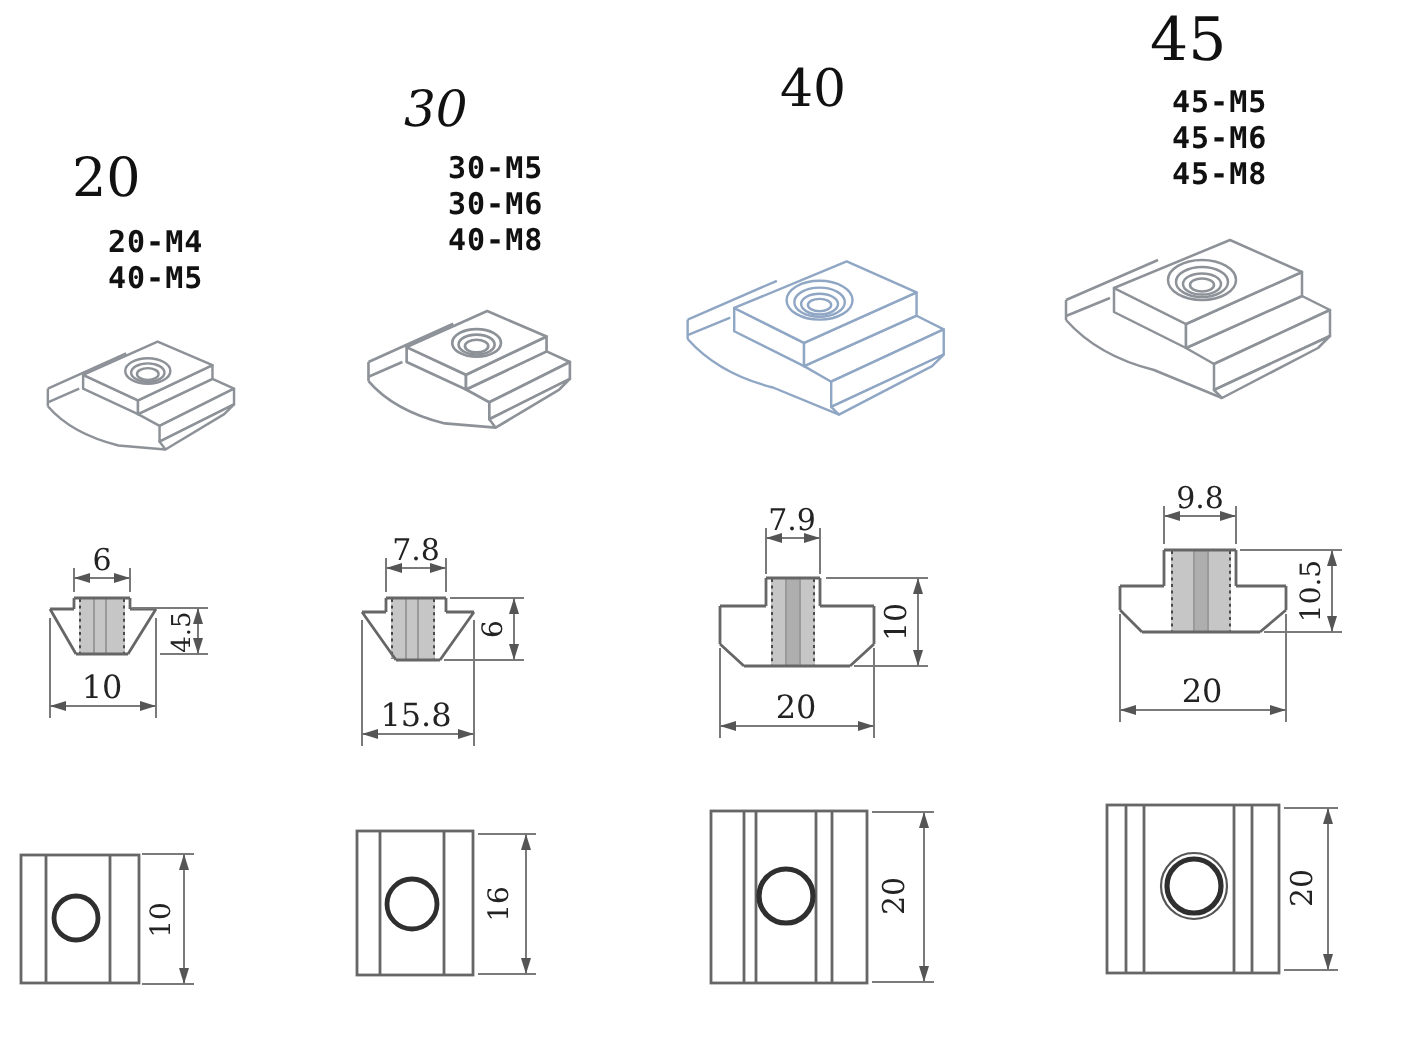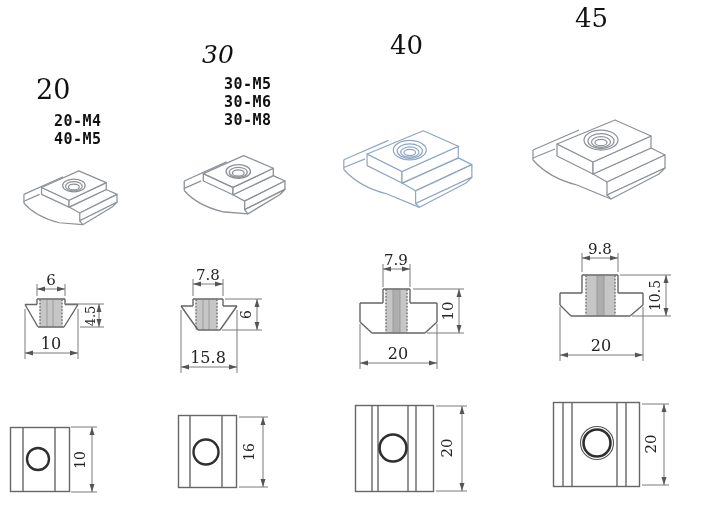--- a/index.html
+++ b/index.html
@@ -21,30 +21,35 @@
   .hd{stroke:#4a4a4a;stroke-width:1;stroke-dasharray:1.5 1.8;}
 </style>
 </head>
 <body>
 
 <div id="canvas">
 
   <div class="size-label" style="left:36px;top:74px;font-size:27px;">20</div>
   <div class="size-label" style="left:202px;top:40px;font-size:25px;font-style:italic;">30</div>
   <div class="size-label" style="left:390px;top:30px;font-size:26px;">40</div>
-  <div class="size-label" style="left:575px;top:3px;font-size:26px;">45</div>
+  <div class="size-label" style="left:575px;top:3px;font-size:30px;">45</div>
 
   <div class="variants" style="left:54px;top:112px;text-align:right;">
     <div>20-M4</div>
     <div>40-M5</div>
   </div>
   <div class="variants" style="left:224px;top:75px;">
     <div>30-M5</div>
     <div>30-M6</div>
-    <div>30-M8</div>
+    <div>40-M8</div>
+  </div>
+  <div class="variants" style="left:586px;top:42px;">
+    <div>45-M5</div>
+    <div>45-M6</div>
+    <div>45-M8</div>
   </div>
 
   <svg width="703" height="526" viewBox="0 0 703 526">
 
     <g transform="translate(20,162) scale(0.98)">
       <path class="isof" d="M50,46 L88,28 L99,33 L61,52 Z"></path>
       <path class="isof" d="M61,52 L99,33 L99,41 L61,60 Z"></path>
       <path class="isof" d="M61,60 L99,41 L94,46 L64,64 Z"></path>
       <path class="iso" d="M4,33 L44,15"></path>
         <path class="iso" d="M4,40 L20,33"></path>

